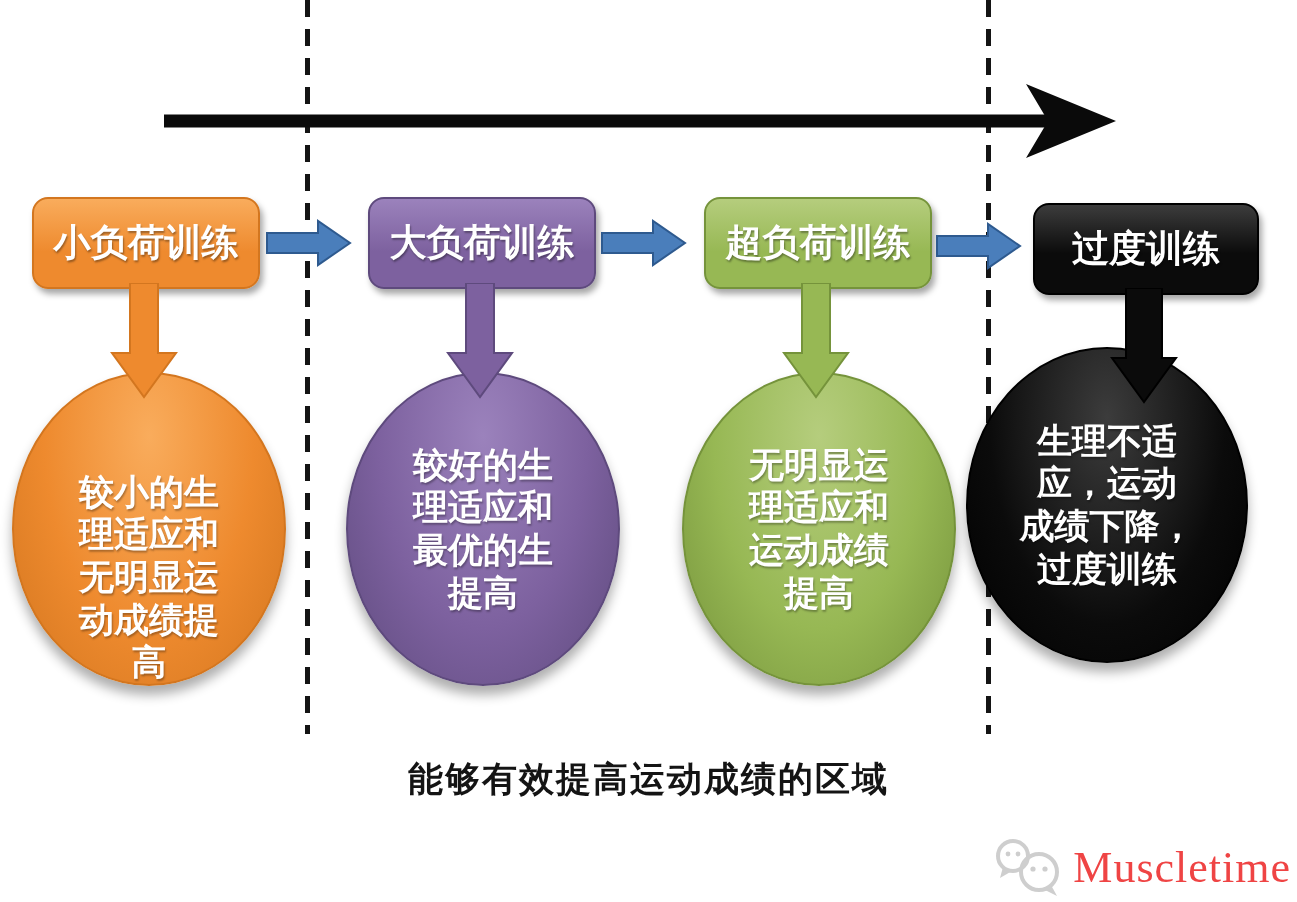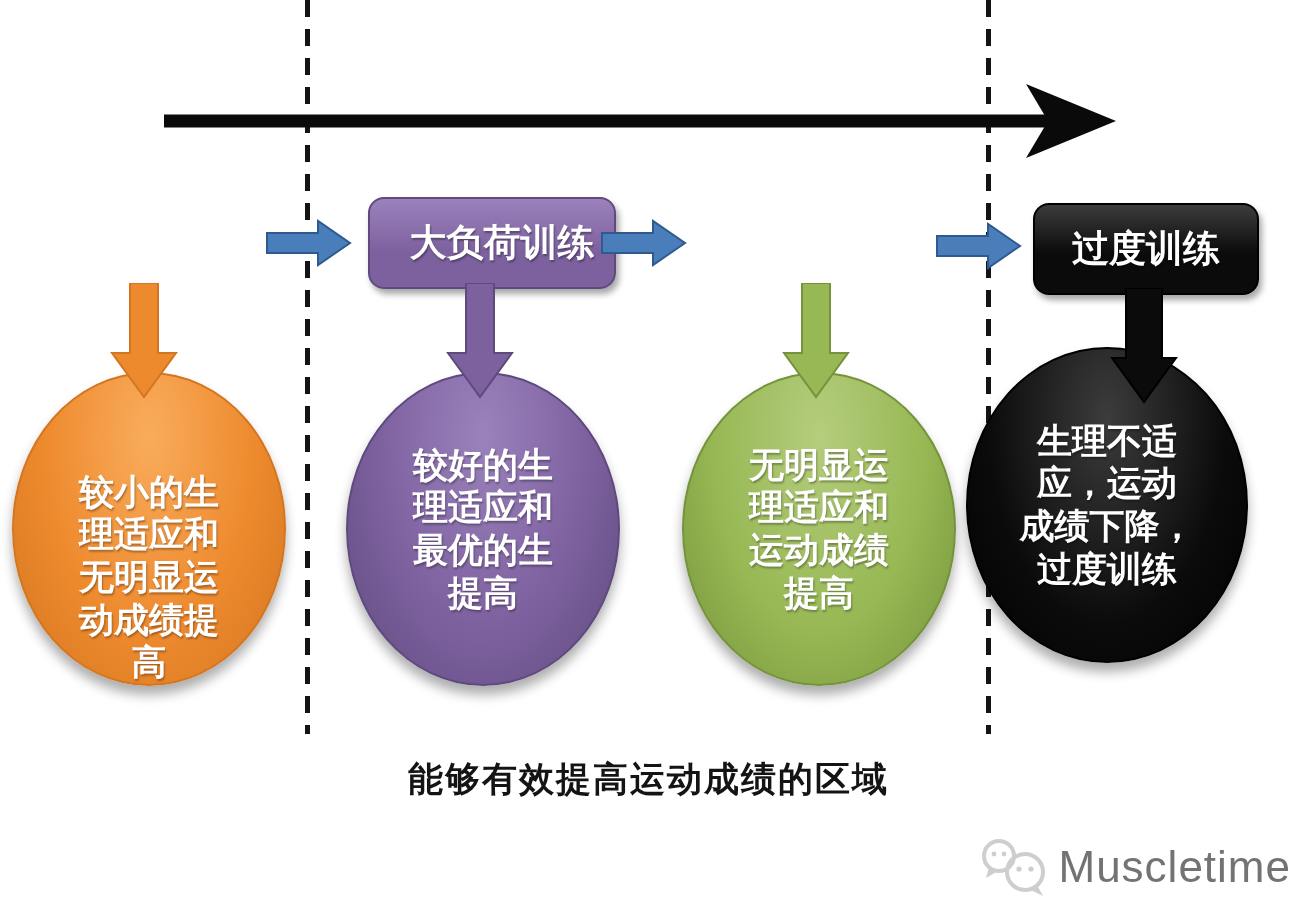--- a/index.html
+++ b/index.html
@@ -29,21 +29,21 @@
   .stage-box{
     position:absolute;width:224px;height:88px;border-radius:16px;
     display:flex;align-items:center;justify-content:center;
     border:2px solid;box-shadow:3px 5px 6px rgba(0,0,0,0.35);
   }
   .stage-box .box-label{
     color:#ffffff;font-size:37px;font-weight:bold;white-space:nowrap;
     text-shadow:1px 2px 2px rgba(0,0,0,0.35);
   }
   .box-0{left:32px; top:197px;background:linear-gradient(180deg,var(--cl0) 0%,var(--c0) 60%,var(--c0) 100%);border-color:var(--cb0);}
-  .box-1{left:368px;top:197px;background:linear-gradient(180deg,var(--cl1) 0%,var(--c1) 60%,var(--c1) 100%);border-color:var(--cb1);padding-left:20px;}
+  .box-1{left:368px;top:197px;background:linear-gradient(180deg,var(--cl1) 0%,var(--c1) 60%,var(--c1) 100%);border-color:var(--cb1);}
   .box-2{left:704px;top:197px;background:linear-gradient(180deg,var(--cl2) 0%,var(--c2) 60%,var(--c2) 100%);border-color:var(--cb2);}
   .box-3{left:1033px;top:203px;width:222px;background:linear-gradient(180deg,var(--cl3) 0%,var(--c3) 55%,var(--c3) 100%);border-color:var(--cb3);}
   
   .flow-arrow{position:absolute;top:219px;}
   .flow-arrow polygon{fill:var(--conn);stroke:var(--connb);stroke-width:2;}
   #flow-0{left:266px;}
   #flow-1{left:601px;}
   #flow-2{left:936px;top:222px;}
   
   .down-arrow{position:absolute;z-index:5;}
@@ -72,39 +72,45 @@
   }
   
   #bottom-label{
     position:absolute;left:0;top:756px;width:1297px;text-align:center;
     font-size:35px;font-weight:bold;color:#141414;letter-spacing:2px;
   }
   
   #watermark{
     position:absolute;right:6px;top:836px;display:flex;align-items:center;gap:6px;
   }
-  #brand-name{font-size:44px;color:#737373;font-weight:normal;letter-spacing:1px;}
+  #brand-name{font-size:44px;color:#ef4444;font-weight:normal;letter-spacing:1px;font-family:Liberation Serif, serif;}
   #brand-logo{opacity:0.85;}
 </style>
 </head>
 <body>
 
 <div id="canvas">
 
   <div id="dash-left" class="dashline"></div>
   <div id="dash-right" class="dashline"></div>
 
 
   <svg id="axis-arrow" width="970" height="82" viewBox="0 0 970 82">
     <line x1="6" y1="41" x2="898" y2="41"></line>
     <polygon points="868,4 958,41 868,78 890,41"></polygon>
   </svg>
 
+  <div class="stage-box box-0">
+    <span class="box-label">小负荷训练</span>
+  </div>
   <div class="stage-box box-1">
     <span class="box-label">大负荷训练</span>
+  </div>
+  <div class="stage-box box-2">
+    <span class="box-label">超负荷训练</span>
   </div>
   <div class="stage-box box-3">
     <span class="box-label">过度训练</span>
   </div>
 
   <svg id="flow-0" class="flow-arrow" width="86" height="48" viewBox="0 0 86 48">
     <polygon points="1,14 52,14 52,2 84,24 52,46 52,34 1,34"></polygon>
   </svg>
   <svg id="flow-1" class="flow-arrow" width="86" height="48" viewBox="0 0 86 48">
     <polygon points="1,14 52,14 52,2 84,24 52,46 52,34 1,34"></polygon>

